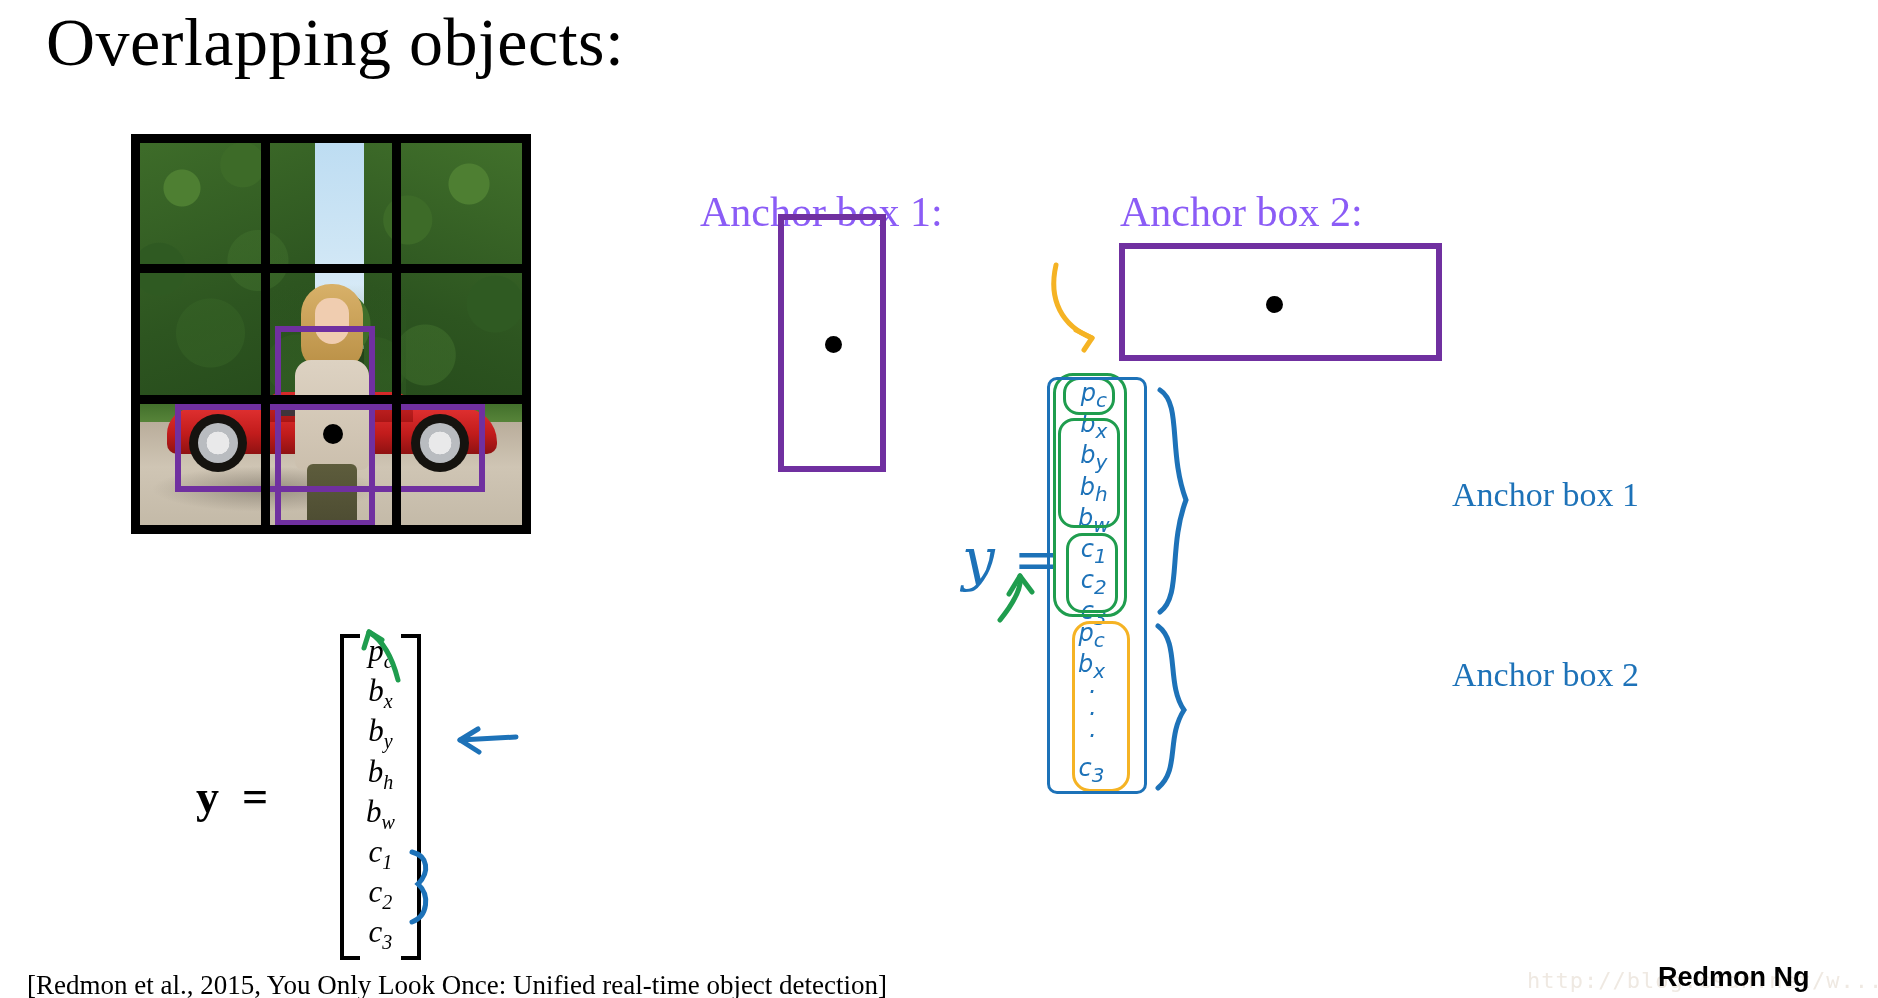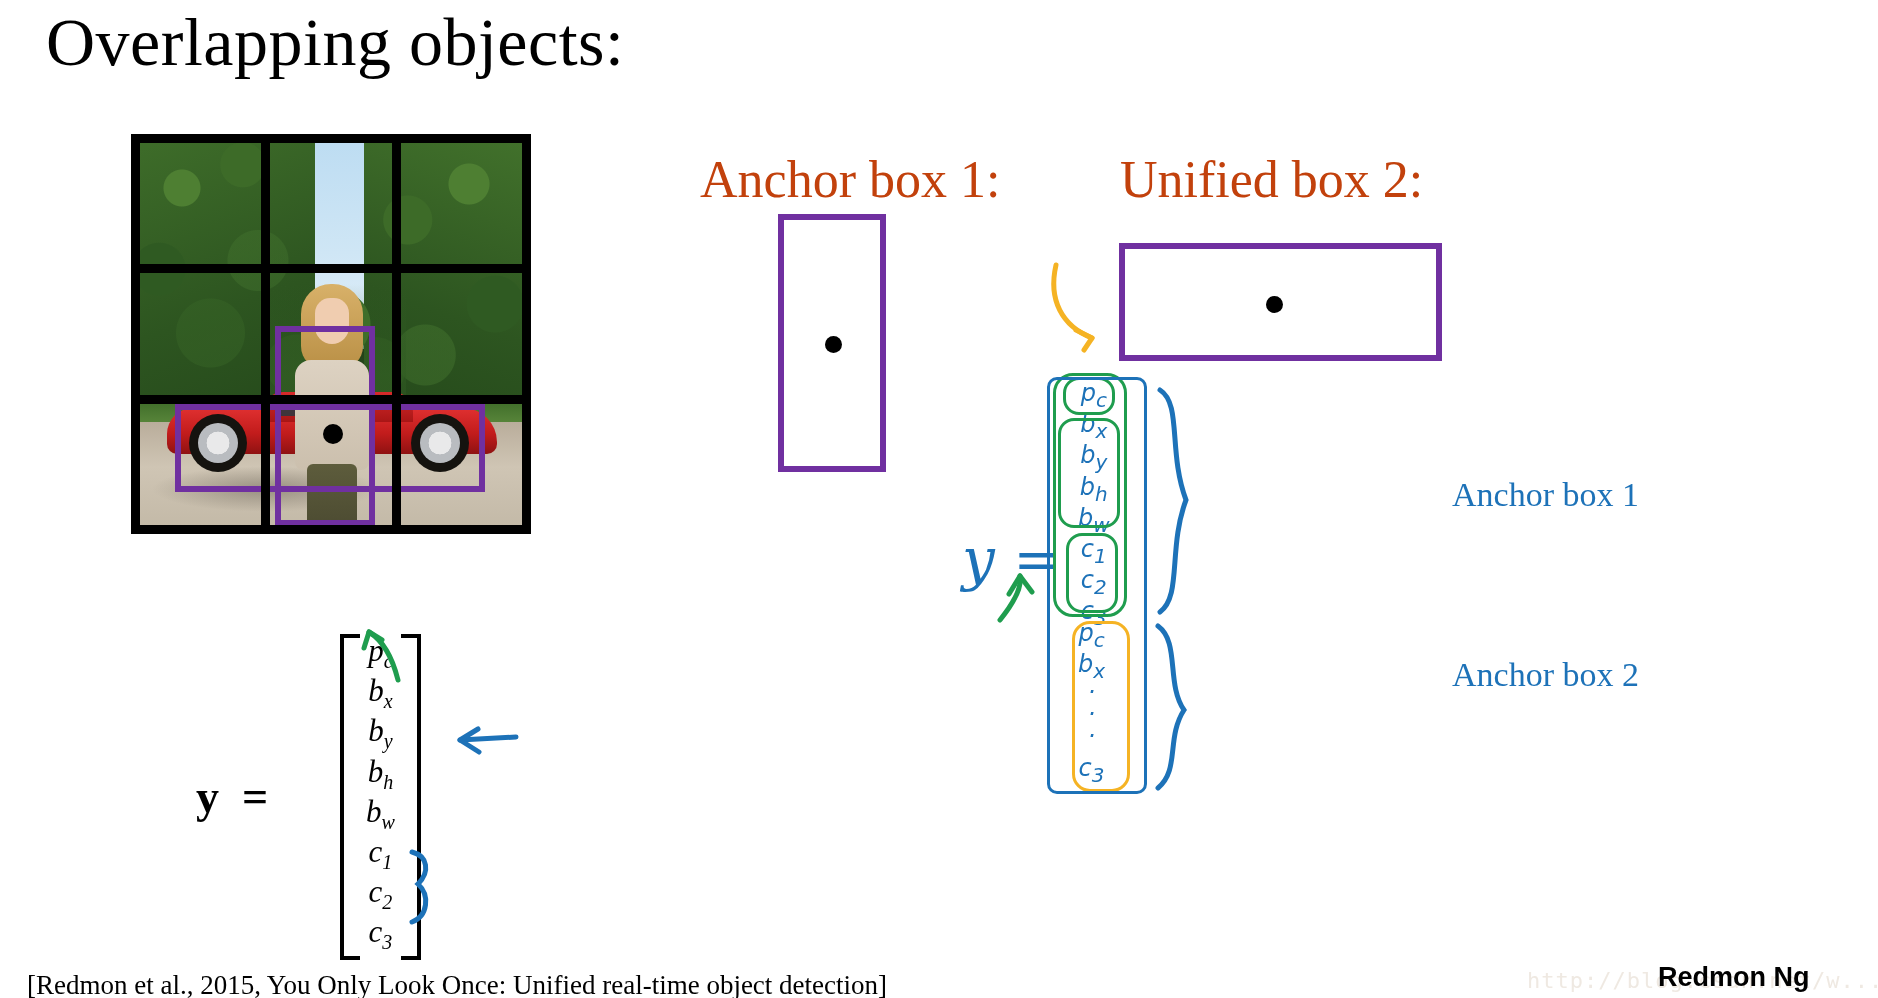--- a/index.html
+++ b/index.html
@@ -98,21 +98,21 @@
   #vector-wrap{left:340px;top:634px;display:flex;align-items:stretch;}
   .brk{width:16px;border-top:4px solid #000;border-bottom:4px solid #000;}
   .brk.l{border-left:4px solid #000;}
   .brk.r{border-right:4px solid #000;}
   #vector-list{display:flex;flex-direction:column;padding:2px 6px;}
   #vector-list span{font-size:31px;line-height:30px;font-style:italic;
        font-family:"Liberation Serif", serif;color:#000;text-align:center;}
   #vector-list span sub{font-size:20px;font-style:italic;}
 
   
-  .anchor-head{font-size:52px;color:#c2410c;font-family:"Liberation Serif", serif;}
+  .anchor-head{font-size:42px;color:#8b5cf6;font-family:"Liberation Serif", serif;margin-top:38px;}
   #anchor1-label{left:700px;top:150px;}
   #anchor2-label{left:1120px;top:150px;}
 
   
   #anchor1-box{left:778px;top:214px;width:108px;height:258px;border:6px solid #7030a0;box-sizing:border-box;}
   #anchor1-dot{left:825px;top:336px;width:17px;height:17px;border-radius:50%;background:#000;}
   #anchor2-box{left:1119px;top:243px;width:323px;height:118px;border:6px solid #7030a0;box-sizing:border-box;}
   #anchor2-dot{left:1266px;top:296px;width:17px;height:17px;border-radius:50%;background:#000;}
 
   
@@ -202,21 +202,21 @@
     <span>b<sub>h</sub></span>
     <span>b<sub>w</sub></span>
     <span>c<sub>1</sub></span>
     <span>c<sub>2</sub></span>
     <span>c<sub>3</sub></span>
   </div>
   <div class="brk r"></div>
 </div>
 
 <div class="abs anchor-head" id="anchor1-label">Anchor box 1:</div>
-<div class="abs anchor-head" id="anchor2-label">Unified box 2:</div>
+<div class="abs anchor-head" id="anchor2-label">Anchor box 2:</div>
 
 <div class="abs" id="anchor1-box"></div>
 <div class="abs" id="anchor1-dot"></div>
 <div class="abs" id="anchor2-box"></div>
 <div class="abs" id="anchor2-dot"></div>
 
 <div class="abs hand" id="hw-y">y =</div>
 <div class="abs hand" id="hw-anchor1">Anchor box 1</div>
 <div class="abs hand" id="hw-anchor2">Anchor box 2</div>
 

